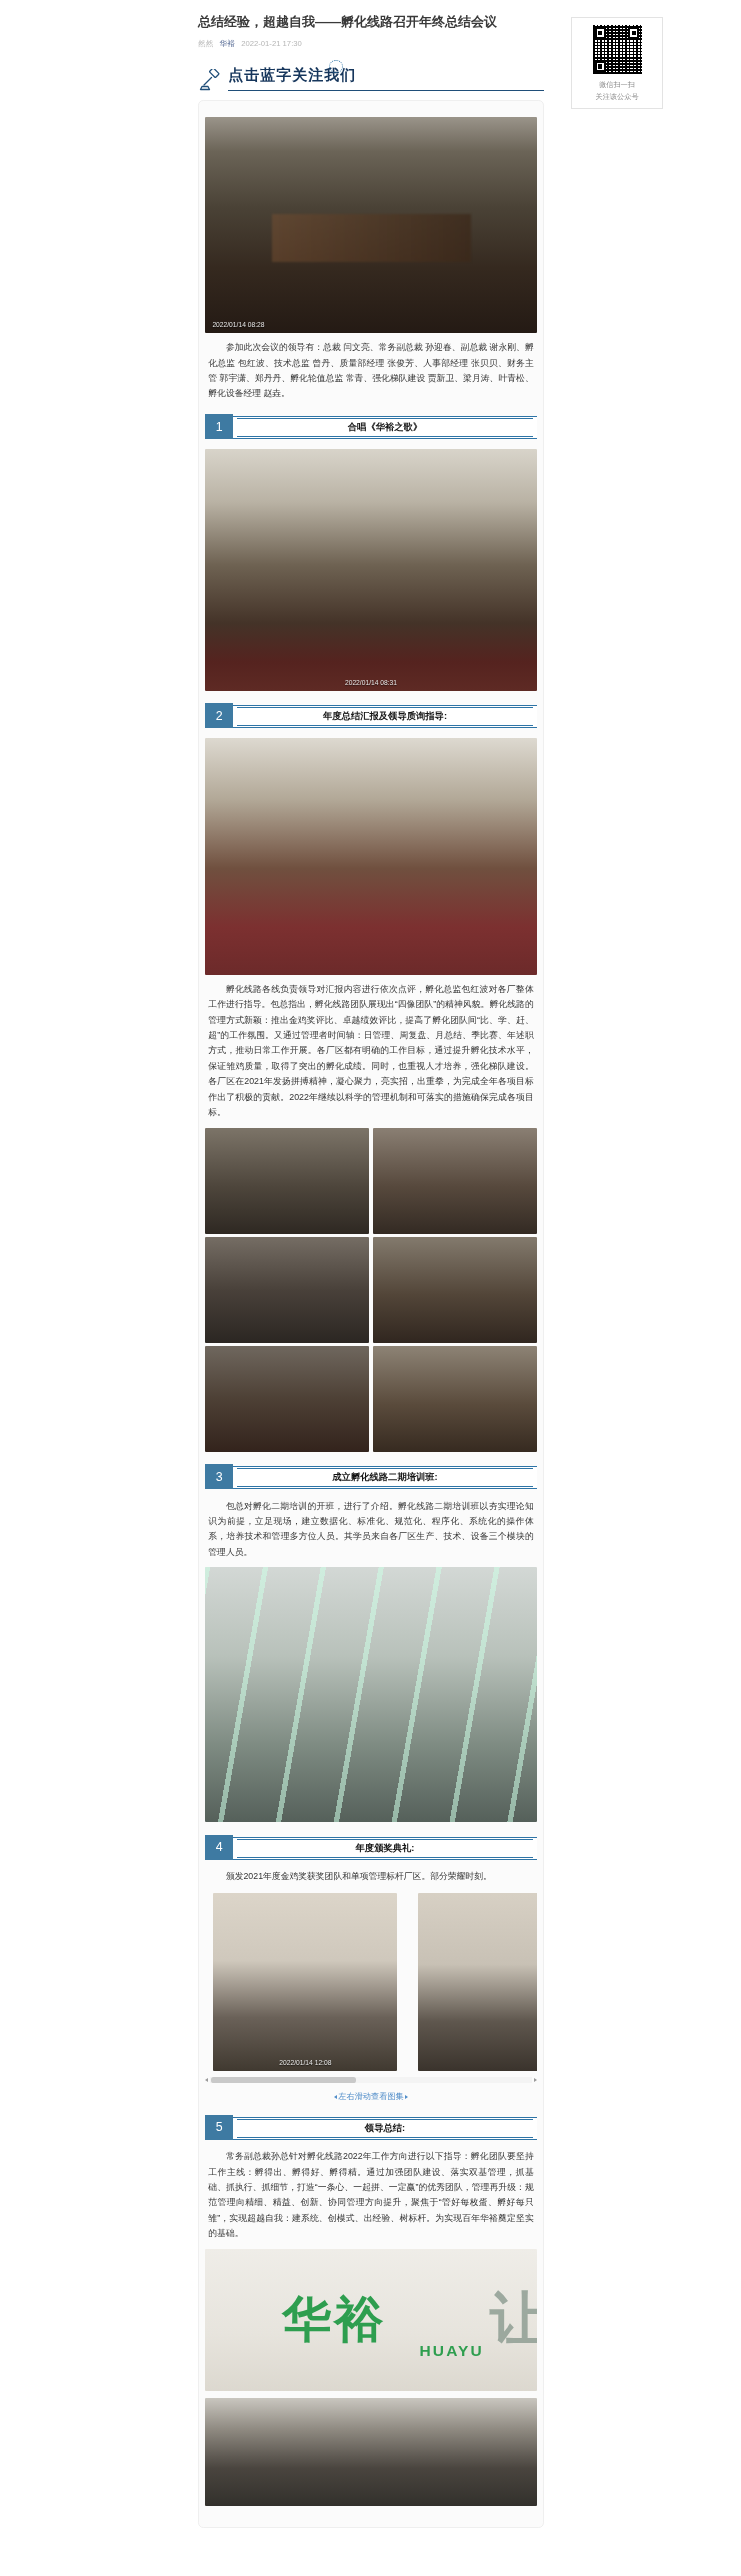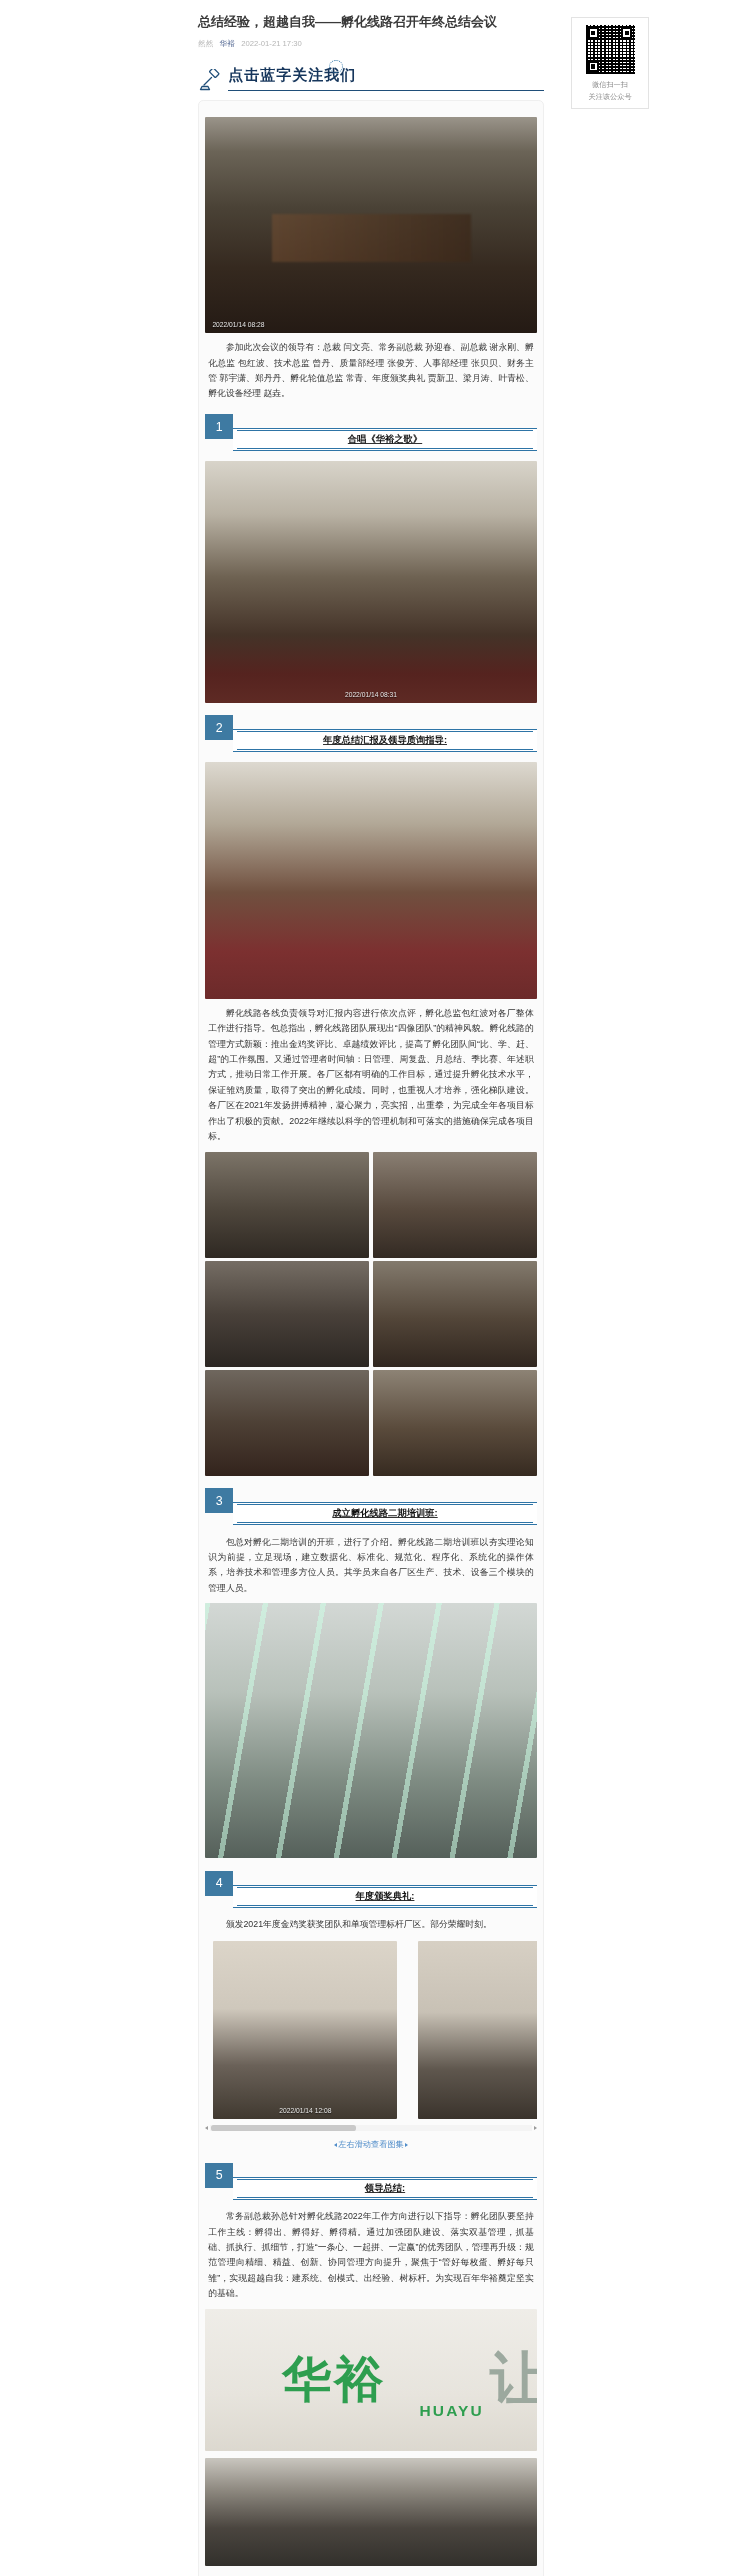--- a/index.html
+++ b/index.html
@@ -14,21 +14,21 @@
 
   
   .page-title { font-size:13px; font-weight:bold; color:#3a3a3a; line-height:1.4; }
   .byline { margin-top:7.2px; font-size:7.7px; display:flex; gap:6.2px; align-items:center; }
   .byline .author { color:#b6b6b6; }
   .byline .account { color:#576b95; text-decoration:none; cursor:pointer; }
   .byline .time { color:#b6b6b6; }
 
   
   .qr-widget {
-    position:absolute; left:571px; top:17px; width:78px; height:92px;
+    position:absolute; left:571px; top:17px; width:92px; height:92px;
     border:0.5px solid #e3e3e3; background:#fff; text-align:center; padding-top:7.2px;
   }
   .qr-pattern {
     position:relative; overflow:hidden; background-color:#fff;
     background-image:
       repeating-linear-gradient(90deg,#000 0 1.5px,transparent 1.5px 3.6px),
       repeating-linear-gradient(0deg,#000 0 1.5px,#fff 1.5px 3.1px);
   }
   .qr-small { width:49px; height:49px; margin:0 auto; }
   .qr-eye { position:absolute; background:#fff; border:solid #000; }
@@ -50,21 +50,21 @@
   .article-card {
     margin-top:8.2px; background:#fbfbfb; border:0.5px solid #efefef; border-radius:5.2px;
     padding:9.3px 6.2px 13.4px 6.2px;
   }
   .para { font-size:8.8px; line-height:1.75; color:#333; text-align:justify; text-indent:2em; margin:7.2px 3.1px; }
 
   
   .sec { display:flex; align-items:flex-start; margin:12.4px 0 9.3px 0; }
   .sec-num { width:28px; height:25px; background:#3e7aa2; color:#fff; font-size:12.4px;
     display:flex; align-items:center; justify-content:center; flex:0 0 auto; }
-  .sec-bar { flex:1; margin-top:14px; border-top:0.5px solid #2e74a6; border-bottom:0.5px solid #2e74a6; padding:1px 4px; background:#fff;text-decoration:underline; }
+  .sec-bar { flex:1; margin-top:2px; border-top:0.5px solid #2e74a6; border-bottom:0.5px solid #2e74a6; padding:1px 4px; background:#fff; }
   .sec-bar-inner { border-top:0.5px solid #2e74a6; border-bottom:0.5px solid #2e74a6;
     text-align:center; font-size:9.3px; font-weight:bold; color:#151515; padding:2.1px 0; }
 
   
   .photo { position:relative; width:100%; border-radius:1px; overflow:hidden; margin:7.2px 0; }
   .ts { position:absolute; font-size:6.7px; color:#e8e8e8; text-shadow:0 0.5px 1px rgba(0,0,0,.6); }
   .ts-bl { left:7.2px; bottom:5.2px; }
   .ts-bc { left:50%; transform:translateX(-50%); bottom:5.2px; }
 
   .ph-meeting { height:216px;
@@ -156,21 +156,21 @@
     </div>
   </div>
 
   <div class="article-card">
 
 
     <div class="photo ph-meeting">
       <span class="ts ts-bl">2022/01/14 08:28</span>
     </div>
 
-    <p class="para">参加此次会议的领导有：总裁 闫文亮、常务副总裁 孙迎春、副总裁 谢永刚、孵化总监 包红波、技术总监 曾丹、质量部经理 张俊芳、人事部经理 张贝贝、财务主管 郭宇潇、郑丹丹、孵化轮值总监 常青、年度颁奖典礼 贾新卫、梁月涛、叶青松、孵化设备经理 赵垚。</p>
+    <p class="para">参加此次会议的领导有：总裁 闫文亮、常务副总裁 孙迎春、副总裁 谢永刚、孵化总监 包红波、技术总监 曾丹、质量部经理 张俊芳、人事部经理 张贝贝、财务主管 郭宇潇、郑丹丹、孵化轮值总监 常青、强化梯队建设 贾新卫、梁月涛、叶青松、孵化设备经理 赵垚。</p>
 
     <div class="sec">
       <div class="sec-num">1</div>
       <div class="sec-bar">
           <div class="sec-bar-inner">合唱《华裕之歌》</div>
         </div>
     </div>
 
     <div class="photo ph-chorus">
       <span class="ts ts-bc">2022/01/14 08:31</span>

